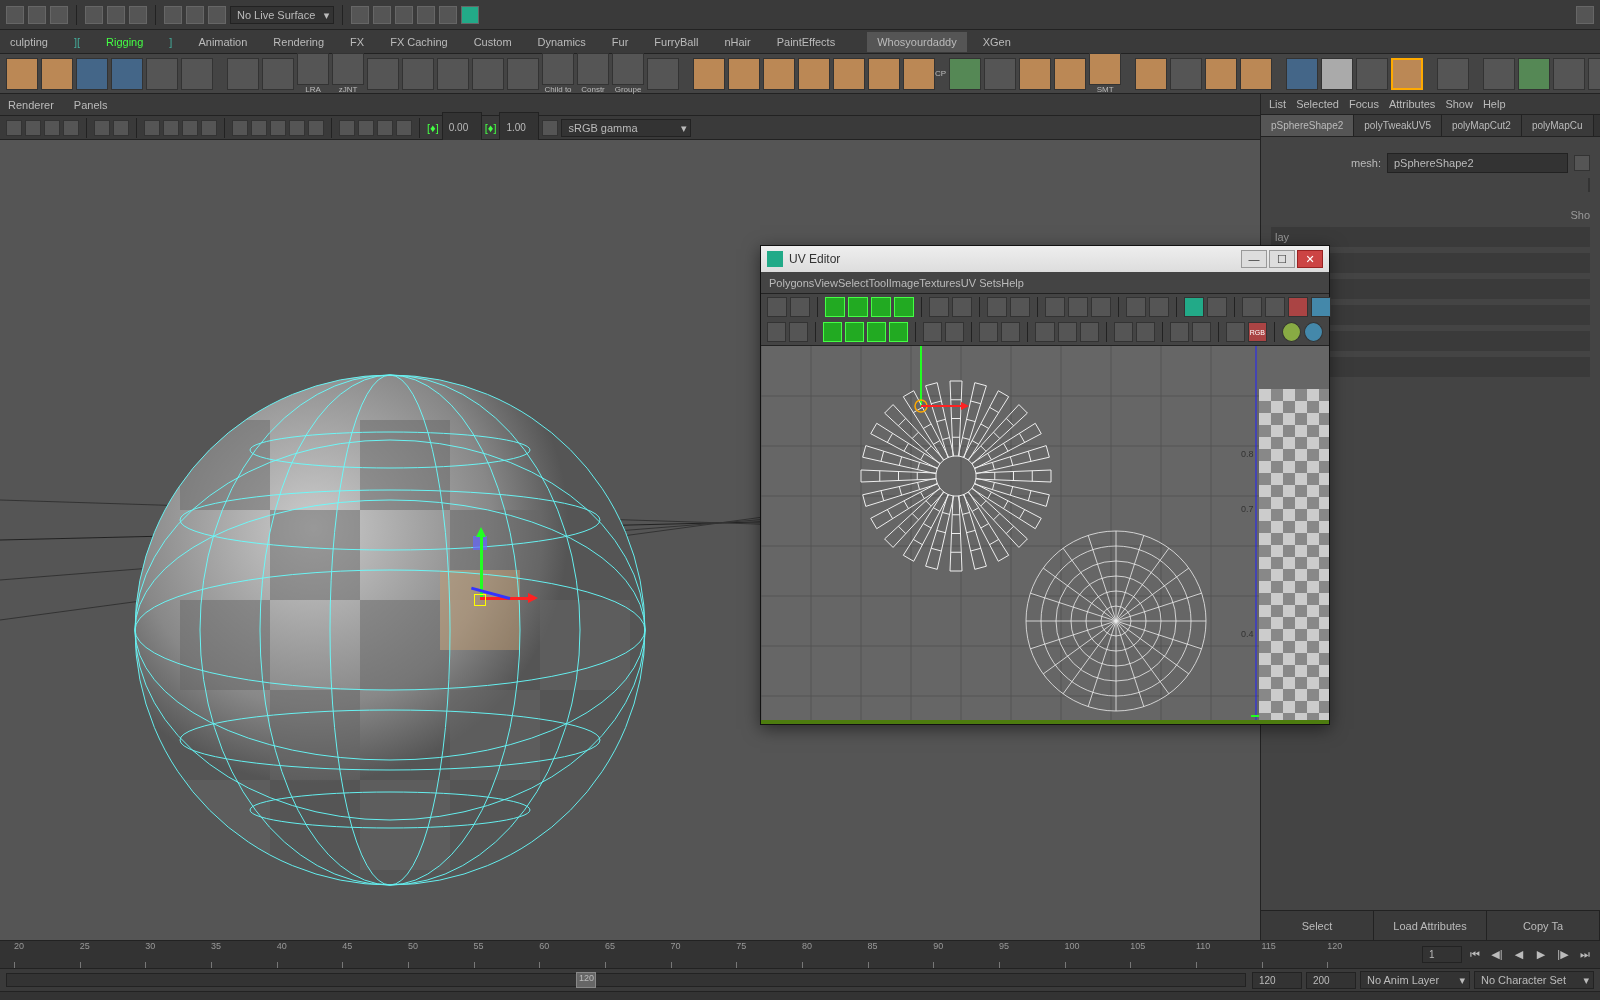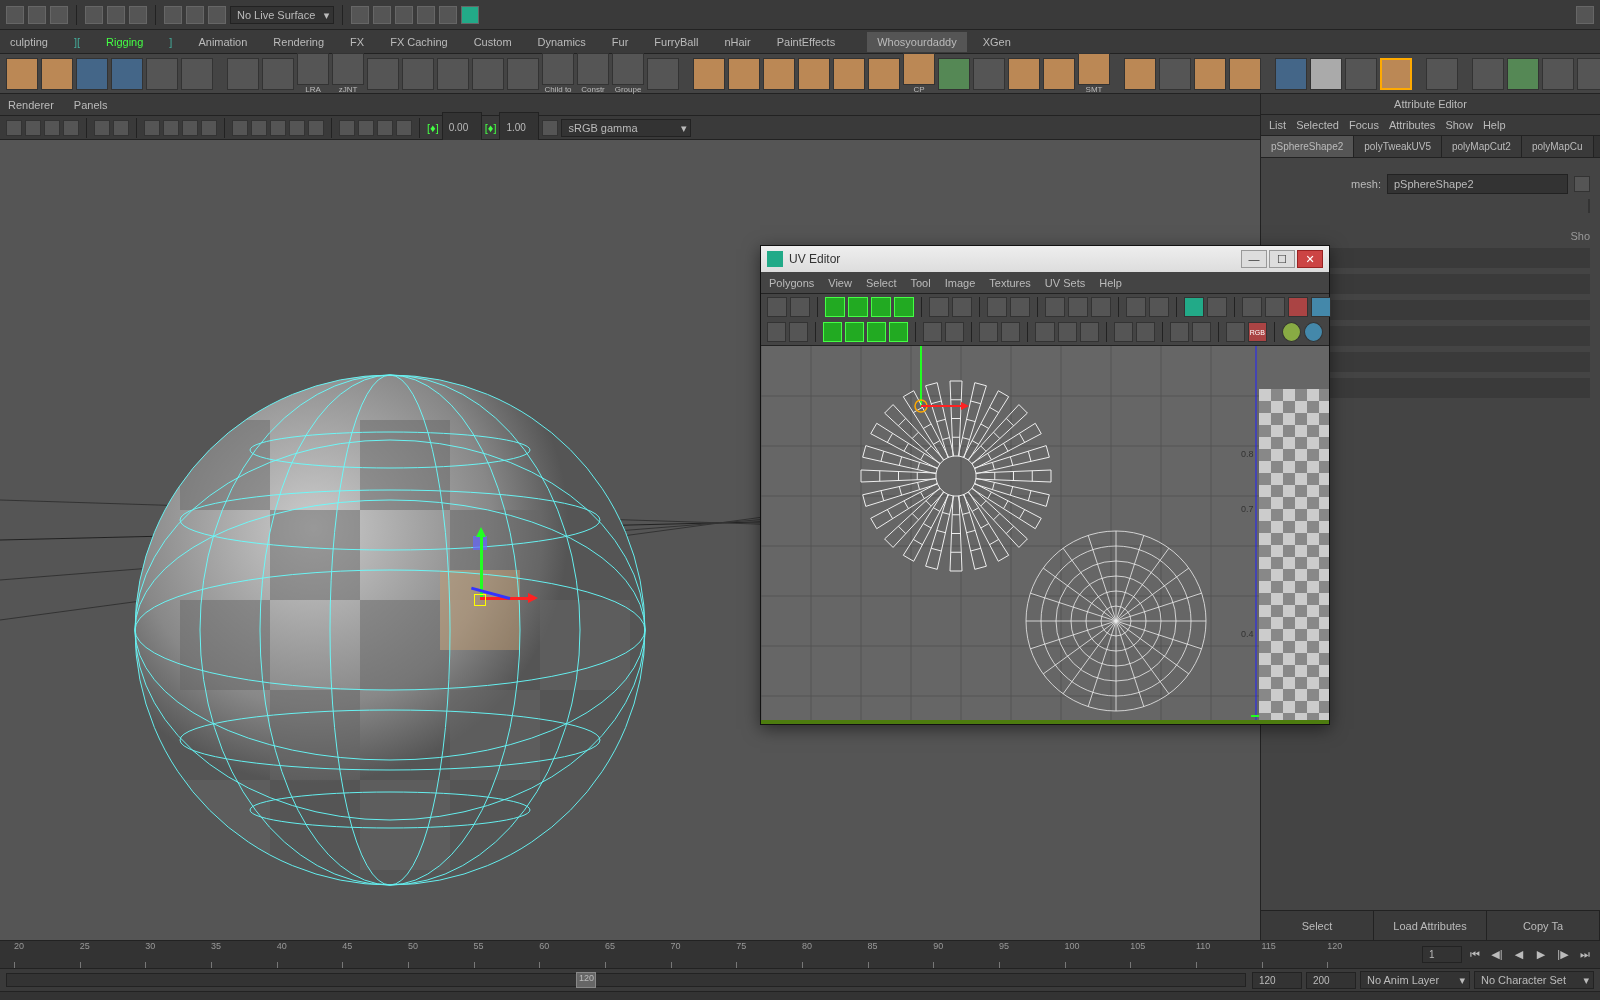--- a/index.html
+++ b/index.html
@@ -52,21 +52,21 @@
 
 
 .uv-window { position: absolute; left: 760px; top: 245px; width: 570px; height: 480px; background: #4d7c0f; border: 1px solid #111; box-shadow: 0 4px 16px rgba(0,0,0,0.5); }
 .uv-titlebar { height: 26px; background: linear-gradient(#eee,#ddd); display: flex; align-items: center; padding: 0 6px; color: #333; font-size: 12px; }
 .uv-titlebar .icon { width: 16px; height: 16px; background: #2a8; margin-right: 6px; }
 .uv-titlebar .spacer { flex: 1; }
 .uv-winbtn { width: 26px; height: 18px; margin-left: 2px; display: flex; align-items: center; justify-content: center; font-size: 11px; }
 .uv-winbtn.min { background: #ddd; border: 1px solid #999; }
 .uv-winbtn.max { background: #ddd; border: 1px solid #999; }
 .uv-winbtn.close { background: #c44; color: #fff; border: 1px solid #922; }
-.uv-menu { height: 22px; background: #444; display: flex; align-items: center; padding: 0 8px; gap: 14px; border-bottom: 1px solid #222; }
+.uv-menu { height: 22px; background: #444; display: flex; align-items: center; padding: 0 8px; border-bottom: 1px solid #222; }
 .uv-toolbar { background: #444; padding: 3px 6px; border-bottom: 1px solid #222; display: flex; gap: 3px; flex-wrap: wrap; }
 .uv-toolbar .row { display: flex; gap: 3px; }
 .uv-icon { width: 20px; height: 20px; background: #555; border: 1px solid #333; }
 .uv-icon.green { background: #2a2; border-color: #4f4; }
 .uv-canvas { position: relative; background: #666; height: calc(100% - 26px - 22px - 56px); overflow: hidden; }
 .uv-grid { position: absolute; inset: 0; }
 
 
 .timeline-area { height: 60px; background: #3a3a3a; border-top: 1px solid #222; }
 .time-ruler { height: 28px; background: #333; position: relative; border-bottom: 1px solid #222; display: flex; }
@@ -170,21 +170,21 @@
       <span class="shelf-label">Groupe</span>
     </div>
   <span class="shelf-icon"></span>
   <span class="tb-sep"></span>
   <span class="shelf-icon orange"></span>
   <span class="shelf-icon orange"></span>
   <span class="shelf-icon orange"></span>
   <span class="shelf-icon orange"></span>
   <span class="shelf-icon orange"></span>
   <span class="shelf-icon orange"></span>
-  <div style="display:flex;flex-direction:column;align-items:center">
+  <div style="display:flex;flex-direction:row;align-items:center">
       <span class="shelf-icon orange"></span>
       <span class="shelf-label">CP</span>
     </div>
   <span class="shelf-icon green"></span>
   <span class="shelf-icon"></span>
   <span class="shelf-icon orange"></span>
   <span class="shelf-icon orange"></span>
   <div style="display:flex;flex-direction:column;align-items:center">
       <span class="shelf-icon orange"></span>
       <span class="shelf-label">SMT</span>
@@ -313,21 +313,20 @@
         <div class="cube-gizmo"></div>
         <div class="arrow-y"></div>
         <div class="arrow-x"></div>
         <div class="arrow-z"></div>
         <div style="position:absolute;width:12px;height:12px;border:1px solid #ff0;bottom:-6px;left:-6px"></div>
       </div>
     </div>
   </div>
 
   <div class="attr-editor">
-    <div class="attr-title">Attribute Editor</div>
     <div class="attr-menu">
       <span>List</span>
       <span>Selected</span>
       <span>Focus</span>
       <span>Attributes</span>
       <span>Show</span>
       <span>Help</span>
     </div>
     <div class="attr-tabs">
       <span class="attr-tab active">pSphereShape2</span>

